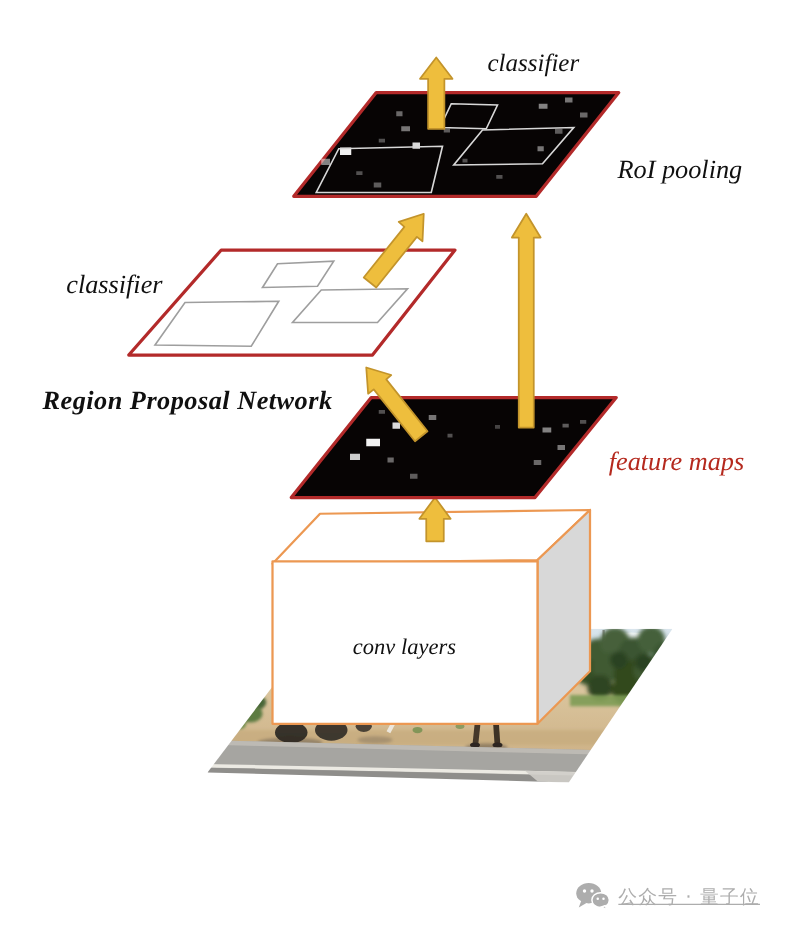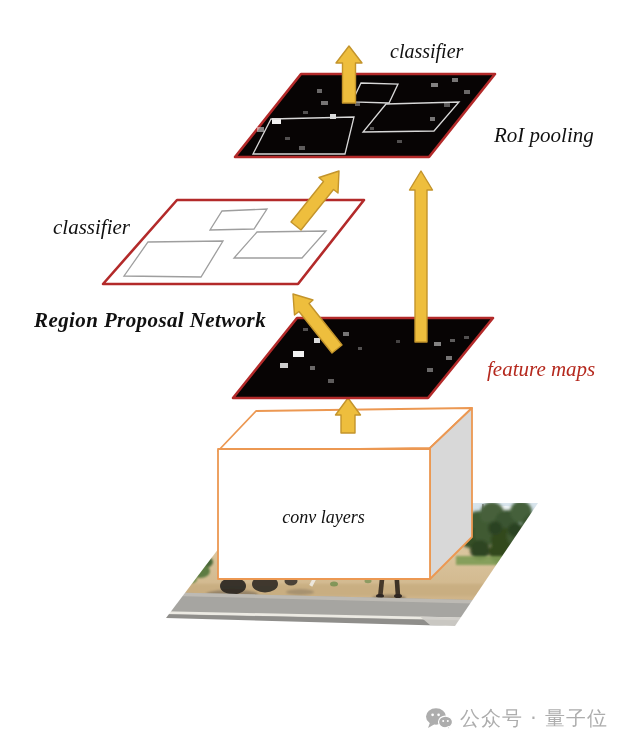--- a/index.html
+++ b/index.html
@@ -31,22 +31,22 @@
   #lbl-fm{left:487px;top:345px;font-size:21px;color:var(--feature_maps_label);margin-top:12px;}
   #lbl-conv{left:217px;top:507px;width:213px;text-align:center;font-size:18px;white-space:nowrap;}
   #lbl-image{left:248px;top:590px;width:142px;text-align:center;font-size:17px;font-weight:700;color:#fff;
              text-shadow:0 0 3px rgba(70,58,35,.9),0 0 1px rgba(70,58,35,.9);}
 
   .caption{position:absolute;left:17px;top:638px;width:600px;font-size:22px;line-height:30px;color:#161616;}
   .cap-line{width:100%;}
   .cap-line.just{text-align:justify;text-align-last:justify;}
 
   .watermark{position:absolute;right:24px;top:705px;display:flex;align-items:center;gap:7px;
-             color:var(--watermark);font-size:20px;letter-spacing:1px;
-             font-family:"DejaVu Sans","Liberation Sans",sans-serif;}
+             color:var(--watermark);font-size:15px;letter-spacing:1px;
+             font-family:"DejaVu Sans","Liberation Sans",sans-serif;text-decoration:underline;}
   .watermark svg{display:block;}
   .wm-fill{fill:var(--watermark);}
 </style>
 </head>
 <body>
 
 <div class="page">
   <div class="diagram">
     <svg class="scene" width="632" height="632" viewBox="0 0 632 632">
       <defs>

